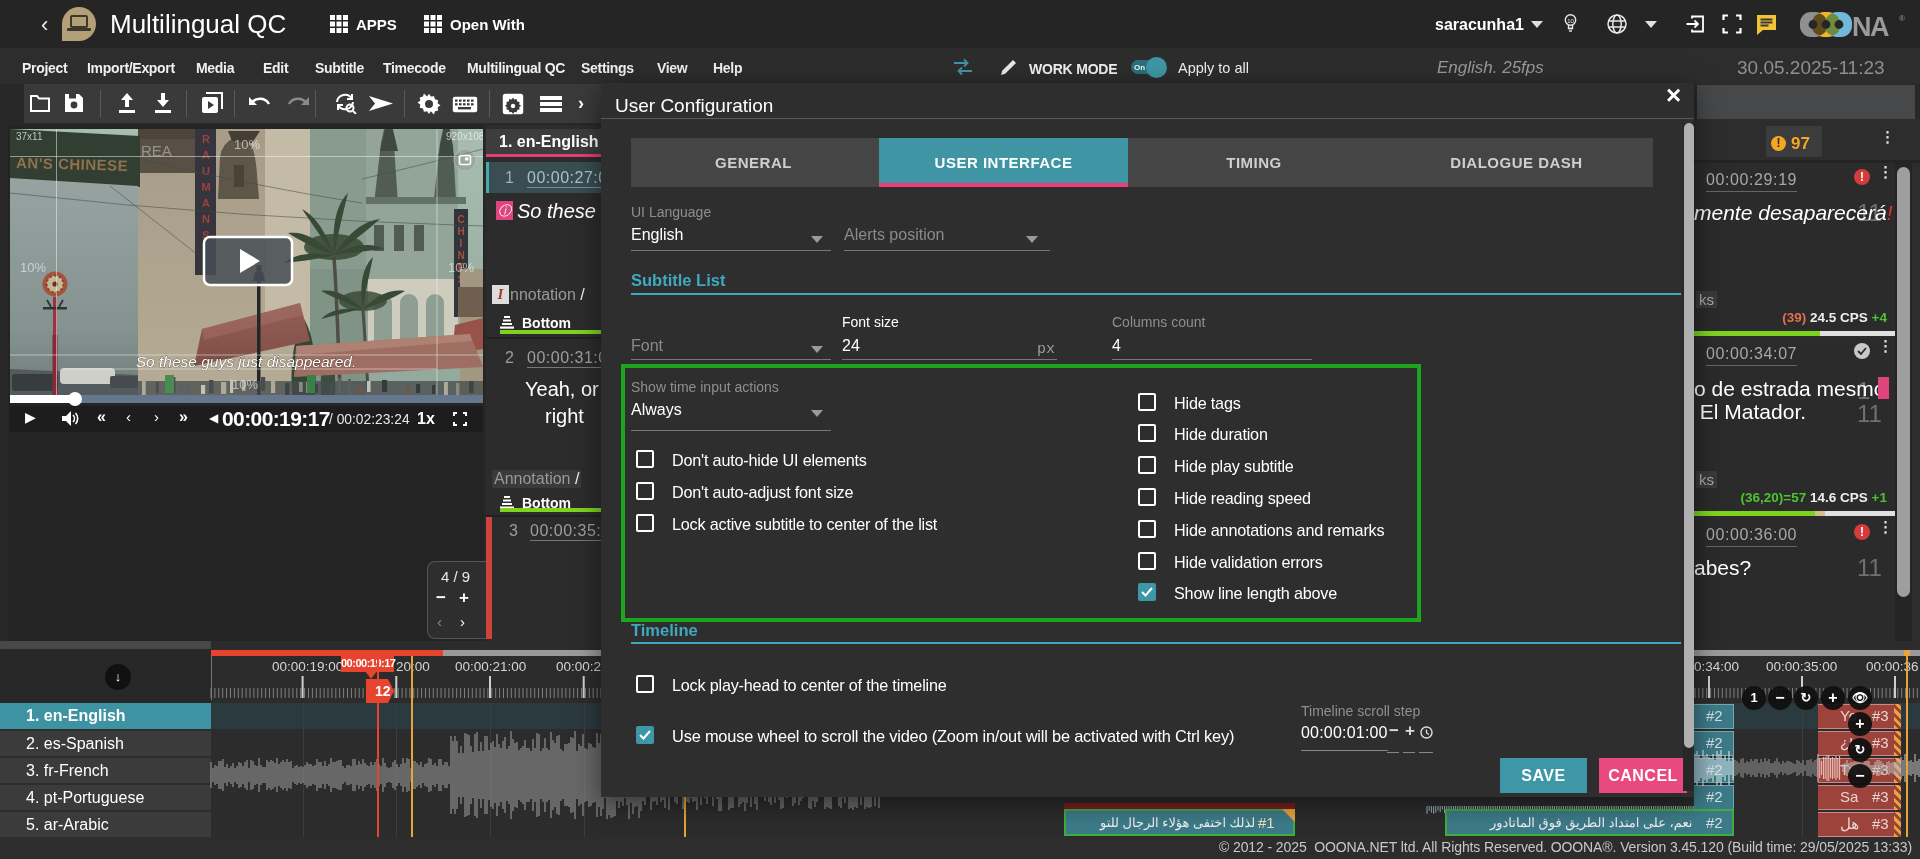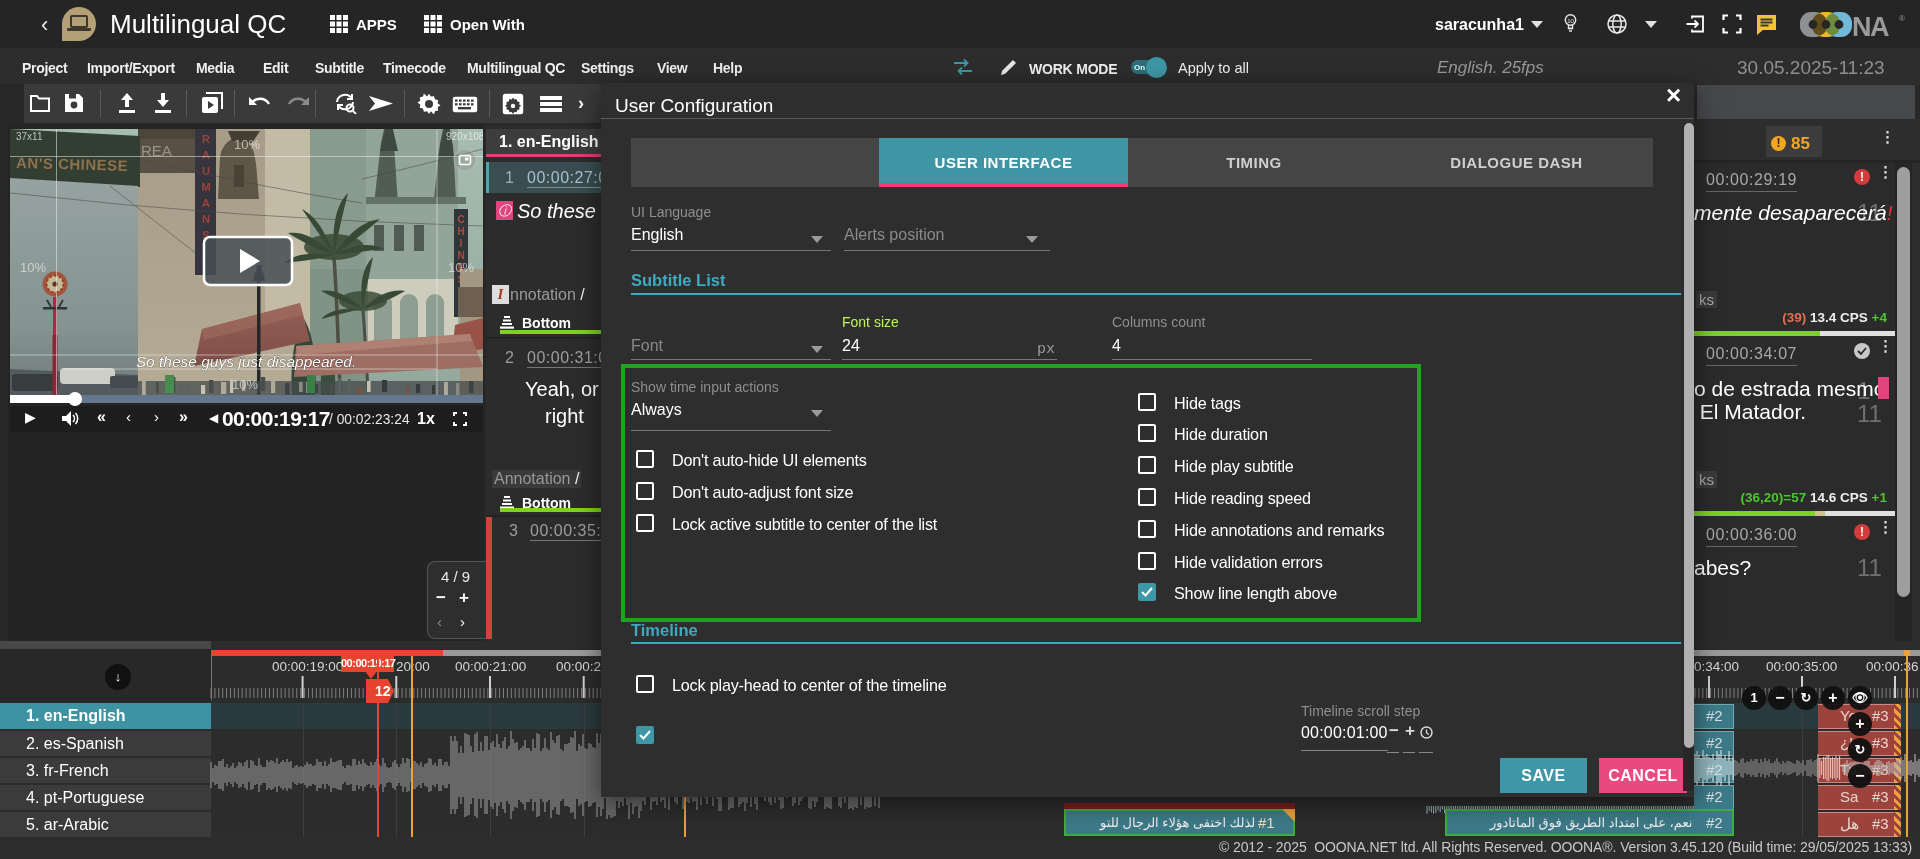--- a/index.html
+++ b/index.html
@@ -443,31 +443,31 @@
  <div class="a" style="left:0;top:390px;width:124px;height:2px;background:#222;"></div>
  <div class="a" style="left:0;top:392px;width:6px;height:122px;background:#d0433b;"></div>
  <div class="a" style="left:23px;top:397px;color:#9e9e9e;font-size:16px;">3</div>
  <div class="a" style="left:44px;top:397px;color:#9e9e9e;font-size:16px;letter-spacing:0.5px;border-bottom:1px solid #777;">00:00:35:1</div>
 </div>
 
 <div class="a" style="left:1697px;top:85px;width:218px;height:34px;background:#47484a;"></div>
 <div class="a" style="left:1694px;top:119px;width:226px;height:537px;background:#2d2d2d;"></div>
 <div class="a" style="left:1766px;top:126px;width:56px;height:31px;background:#3c3c3c;"></div>
 <div class="a" style="left:1771px;top:136px;width:15px;height:15px;border-radius:50%;background:#f5a623;color:#2d2d2d;font-size:12px;font-weight:bold;text-align:center;line-height:15px;">!</div>
-<div class="a" style="left:1791px;top:134px;color:#f5a623;font-size:17px;font-weight:bold;">85</div>
+<div class="a" style="left:1791px;top:134px;color:#f5a623;font-size:17px;font-weight:bold;">97</div>
 <div class="a" style="left:1880px;top:133px;color:#ddd;font-size:15px;font-weight:bold;line-height:7px;">⋮</div>
 <div class="a" style="left:1694px;top:160px;width:226px;height:3px;background:#242424;"></div>
 <div class="a" style="left:1694px;top:163px;width:201px;height:173px;background:#2b2b2b;overflow:hidden;">
       <div class="a" style="left:12px;top:8px;color:#a8a8a8;font-size:16px;letter-spacing:0.6px;border-bottom:1px solid #666;padding-bottom:2px;">00:00:29:19</div>
       <div class="a" style="left:160px;top:6px;width:16px;height:16px;border-radius:50%;background:#d43b3b;color:#fff;font-size:12px;font-weight:bold;text-align:center;line-height:16px;">!</div>
       <div class="a" style="left:184px;top:5px;color:#ddd;font-size:15px;font-weight:bold;line-height:7px;">⋮</div>
       <div class="a" style="left:163px;top:36px;color:#707070;font-size:24px;">11</div>
       <div class="a" style="left:0px;top:38px;color:#fff;font-size:21px;font-style:italic;white-space:nowrap;">mente desaparecerá<span style="color:#e03030;">!</span></div>
       <div class="a" style="left:2px;top:128px;color:#aaa;font-size:15px;background:#3a3a3a;padding:0 3px;">ks</div>
-      <div class="a" style="right:8px;top:147px;font-size:13.5px;font-weight:bold;white-space:nowrap;text-align:right;"><span style="color:#e07050;">(39)</span> <span style="color:#eee;">13.4 CPS</span> <span style="color:#4fc432;">+4</span></div>
+      <div class="a" style="right:8px;top:147px;font-size:13.5px;font-weight:bold;white-space:nowrap;text-align:right;"><span style="color:#e07050;">(39)</span> <span style="color:#eee;">24.5 CPS</span> <span style="color:#4fc432;">+4</span></div>
       <div class="a" style="left:0;top:168px;width:220px;height:5px;background:#e0e0e0;"></div>
       <div class="a" style="left:0;top:168px;width:126px;height:5px;background:#7ed321;"></div>
     </div>
     <div class="a" style="left:1694px;top:337px;width:201px;height:179px;background:#2b2b2b;overflow:hidden;">
       <div class="a" style="left:12px;top:8px;color:#a8a8a8;font-size:16px;letter-spacing:0.6px;border-bottom:1px solid #666;padding-bottom:2px;">00:00:34:07</div>
       <div class="a" style="left:160px;top:6px;width:16px;height:16px;border-radius:50%;background:#c8c8c8;"></div>
       <svg class="a" style="left:163px;top:10px;" width="10" height="8" viewBox="0 0 10 8">
         <path d="M1 4l3 3 5-6" stroke="#2b2b2b" stroke-width="1.8" fill="none"></path>
       </svg>
       <div class="a" style="left:184px;top:5px;color:#ddd;font-size:15px;font-weight:bold;line-height:7px;">⋮</div>
@@ -593,35 +593,36 @@
     <div class="a" style="left:1848px;top:764px;width:24px;height:24px;border-radius:50%;background:#0f0f0fee;color:#fff;font-size:16px;font-weight:bold;text-align:center;line-height:24px;">−</div>
 <div class="a" style="left:0;top:837px;width:1920px;height:22px;background:#2d2d2d;"></div>
 <div class="a" style="left:0;top:839px;width:1912px;color:#c8c8c8;font-size:14px;text-align:right;letter-spacing:-0.1px;">© 2012 - 2025&nbsp;&nbsp;OOONA.NET ltd. All Rights Reserved. OOONA®. Version 3.45.120 (Build time: 29/05/2025 13:33)</div>
 
 <div class="a" style="left:601px;top:83px;width:1093px;height:714px;background:#2e2e2e;box-shadow:0 6px 24px rgba(0,0,0,0.5);">
  <div class="a" style="left:14px;top:12px;color:#fff;font-size:19px;">User Configuration</div>
  <div class="a" style="left:1065px;top:-3px;color:#fff;font-size:26px;font-weight:bold;">×</div>
  <div class="a" style="left:0;top:34.5px;width:1093px;height:1px;background:#5a5a5a;"></div>
 
  <div class="a" style="left:30px;top:55px;width:1022px;height:49px;background:#454545;"></div>
+ <div class="a" style="left:30px;top:55px;width:245px;height:49px;color:#cfcfcf;font-size:15px;font-weight:bold;text-align:center;line-height:49px;letter-spacing:0.5px;">GENERAL</div>
  <div class="a" style="left:278px;top:55px;width:249px;height:49px;background:#4095a5;color:#fff;font-size:15px;font-weight:bold;text-align:center;line-height:49px;letter-spacing:0.5px;border-bottom:4px solid #ee3d74;">USER INTERFACE</div>
  <div class="a" style="left:530px;top:55px;width:246px;height:49px;color:#cfcfcf;font-size:15px;font-weight:bold;text-align:center;line-height:49px;letter-spacing:0.5px;">TIMING</div>
  <div class="a" style="left:779px;top:55px;width:273px;height:49px;color:#cfcfcf;font-size:15px;font-weight:bold;text-align:center;line-height:49px;letter-spacing:0.5px;">DIALOGUE DASH</div>
 
  <div class="a" style="left:30px;top:121px;color:#8f8f8f;font-size:14px;">UI Language</div>
  <div class="a" style="left:30px;top:143px;color:#fff;font-size:16px;">English</div>
  <div class="a" style="left:210px;top:153px;width:0;height:0;border-left:6px solid transparent;border-right:6px solid transparent;border-top:7px solid #9a9a9a;"></div>
  <div class="a" style="left:30px;top:167px;width:200px;height:1px;background:#777;"></div>
  <div class="a" style="left:243px;top:143px;color:#8a8a8a;font-size:16px;">Alerts position</div>
  <div class="a" style="left:425px;top:153px;width:0;height:0;border-left:6px solid transparent;border-right:6px solid transparent;border-top:7px solid #9a9a9a;"></div>
  <div class="a" style="left:243px;top:167px;width:206px;height:1px;background:#777;"></div>
 
  <div class="a" style="left:30px;top:188px;color:#3fa9c0;font-size:16.5px;font-weight:bold;">Subtitle List</div>
  <div class="a" style="left:30px;top:210px;width:1050px;height:2px;background:#3fa9c0;"></div>
- <div class="a" style="left:241px;top:231px;color:#bef264;font-size:14px;">Font size</div>
+ <div class="a" style="left:241px;top:231px;color:#ffffff;font-size:14px;">Font size</div>
  <div class="a" style="left:30px;top:254px;color:#8a8a8a;font-size:16px;">Font</div>
  <div class="a" style="left:210px;top:263px;width:0;height:0;border-left:6px solid transparent;border-right:6px solid transparent;border-top:7px solid #9a9a9a;"></div>
  <div class="a" style="left:30px;top:276px;width:200px;height:1px;background:#777;"></div>
  <div class="a" style="left:241px;top:254px;color:#fff;font-size:16px;">24</div>
  <div class="a" style="left:436px;top:258px;color:#9a9a9a;font-size:15px;font-family:'Liberation Mono',monospace;">px</div>
  <div class="a" style="left:241px;top:276px;width:215px;height:1px;background:#777;"></div>
  <div class="a" style="left:511px;top:231px;color:#8f8f8f;font-size:14px;">Columns count</div>
  <div class="a" style="left:511px;top:254px;color:#fff;font-size:16px;">4</div>
  <div class="a" style="left:511px;top:276px;width:200px;height:1px;background:#777;"></div>
 
@@ -654,20 +655,21 @@
       </svg>
       <div class="a" style="left:573px;top:501.3px;color:#fff;font-size:16.2px;letter-spacing:-0.2px;white-space:nowrap;">Show line length above</div>
  <div class="a" style="left:30px;top:538px;color:#3fa9c0;font-size:16.5px;font-weight:bold;">Timeline</div>
  <div class="a" style="left:30px;top:559px;width:1050px;height:2px;background:#3fa9c0;"></div>
 <div class="a" style="left:35px;top:592px;width:18px;height:18px;border:2px solid #fff;border-radius:2px;"></div>
       <div class="a" style="left:71px;top:593px;color:#fff;font-size:16.2px;letter-spacing:-0.2px;white-space:nowrap;">Lock play-head to center of the timeline</div>
       <div class="a" style="left:35px;top:643px;width:18px;height:18px;border-radius:2px;background:#3e97a6;"></div>
       <svg class="a" style="left:38px;top:647px;" width="12" height="10" viewBox="0 0 12 10">
         <path d="M1 5l3.5 3.5L11 1" stroke="#fff" stroke-width="2" fill="none"></path>
       </svg>
+      <div class="a" style="left:71px;top:644px;color:#fff;font-size:16.4px;letter-spacing:-0.2px;white-space:nowrap;">Use mouse wheel to scroll the video (Zoom in/out will be activated with Ctrl key)</div>
  <div class="a" style="left:700px;top:620px;color:#8f8f8f;font-size:14px;">Timeline scroll step</div>
  <div class="a" style="left:700px;top:641px;color:#fff;font-size:16px;letter-spacing:0.2px;">00:00:01:00</div>
  <div class="a" style="left:788px;top:638px;color:#ddd;font-size:17px;font-weight:bold;">−</div>
  <div class="a" style="left:804px;top:638px;color:#ddd;font-size:17px;font-weight:bold;">+</div>
  <svg class="a" style="left:819px;top:643px;" width="13" height="13" viewBox="0 0 13 13">
         <circle cx="6.5" cy="6.5" r="5.5" stroke="#ddd" fill="none" stroke-width="1.4"></circle>
         <path d="M6.5 3.5V7l2.5 1.5" stroke="#ddd" stroke-width="1.3" fill="none"></path>
       </svg>
  <div class="a" style="left:700px;top:667px;width:87px;height:1px;background:#888;"></div>
  <div class="a" style="left:786px;top:669px;width:12px;height:1px;background:#888;"></div>

